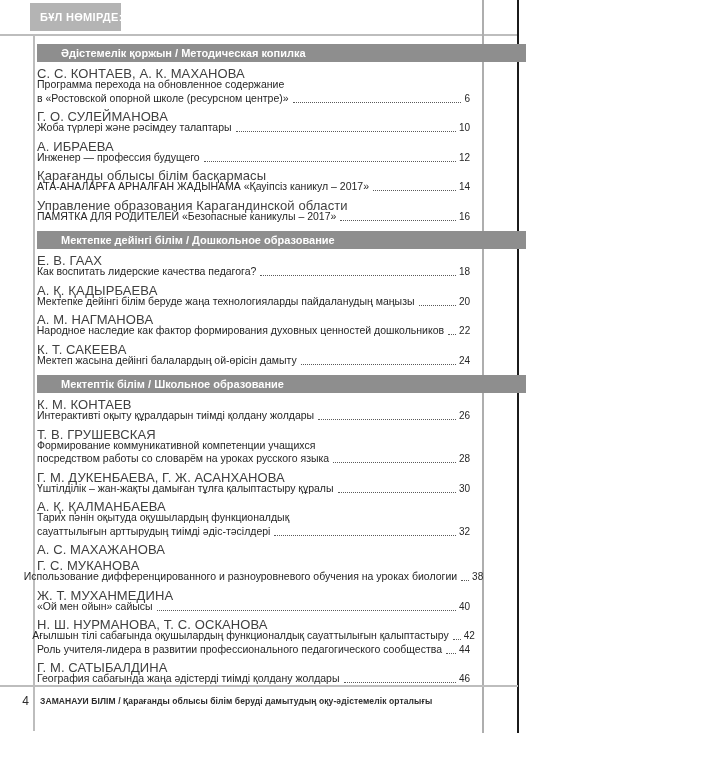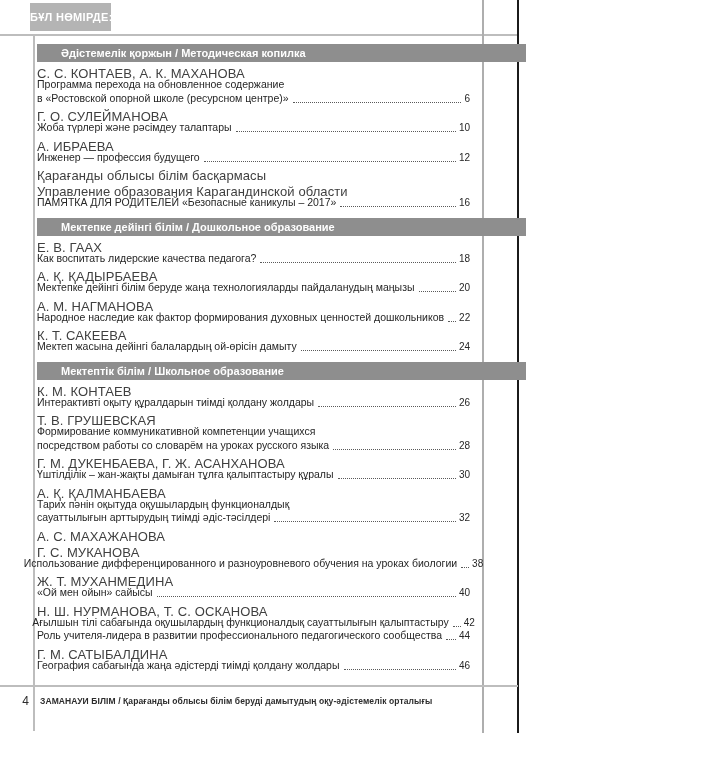--- a/index.html
+++ b/index.html
@@ -16,21 +16,21 @@
   
   .top-rule     { position:absolute; left:0;   top:34px;  width:518px; height:2px; background:#bdbdbd; }
   .left-rule    { position:absolute; left:33px; top:34px; width:2px; height:697px; background:#bdbdbd; }
   .column-rule  { position:absolute; left:482px; top:0;   width:2px; height:733px; background:#aeaeae; }
   .edge-rule    { position:absolute; left:517px; top:0;   width:2px; height:733px; background:#1b1b1b; }
   .footer-rule  { position:absolute; left:0; top:685px;  width:518px; height:2px; background:#bdbdbd; }
 
   
   .header-box {
     position:absolute; left:30px; top:3px;
-    width:81px; height:28px; padding-left:0;
+    width:81px; height:28px; padding-left:10px;
     background:#b4b4b4; color:#ffffff;
     font-size:11px; font-weight:bold; line-height:28px;
     letter-spacing:0.3px; white-space:nowrap;
   }
 
   
   .toc-flow { position:absolute; left:37px; top:40px; width:433px; }
 
   .section-bar {
     width:465px; height:18px; padding-left:24px;
@@ -102,20 +102,25 @@
       <div class="entry">
         <div class="author">А. ИБРАЕВА</div>
         <div class="tline leader">
           <span class="t">Инженер — профессия будущего</span>
           <span class="dots"></span>
           <span class="pg">12</span>
         </div>
       </div>
       <div class="entry">
         <div class="author">Қарағанды облысы білім басқармасы</div>
+        <div class="tline leader">
+          <span class="t">АТА-АНАЛАРҒА АРНАЛҒАН ЖАДЫНАМА «Қауіпсіз каникул – 2017»</span>
+          <span class="dots"></span>
+          <span class="pg">14</span>
+        </div>
       </div>
       <div class="entry">
         <div class="author">Управление образования Карагандинской области</div>
         <div class="tline leader">
           <span class="t">ПАМЯТКА ДЛЯ РОДИТЕЛЕЙ «Безопасные каникулы – 2017»</span>
           <span class="dots"></span>
           <span class="pg">16</span>
         </div>
       </div>
       <div class="section-bar">Мектепке дейінгі білім / Дошкольное образование</div>

